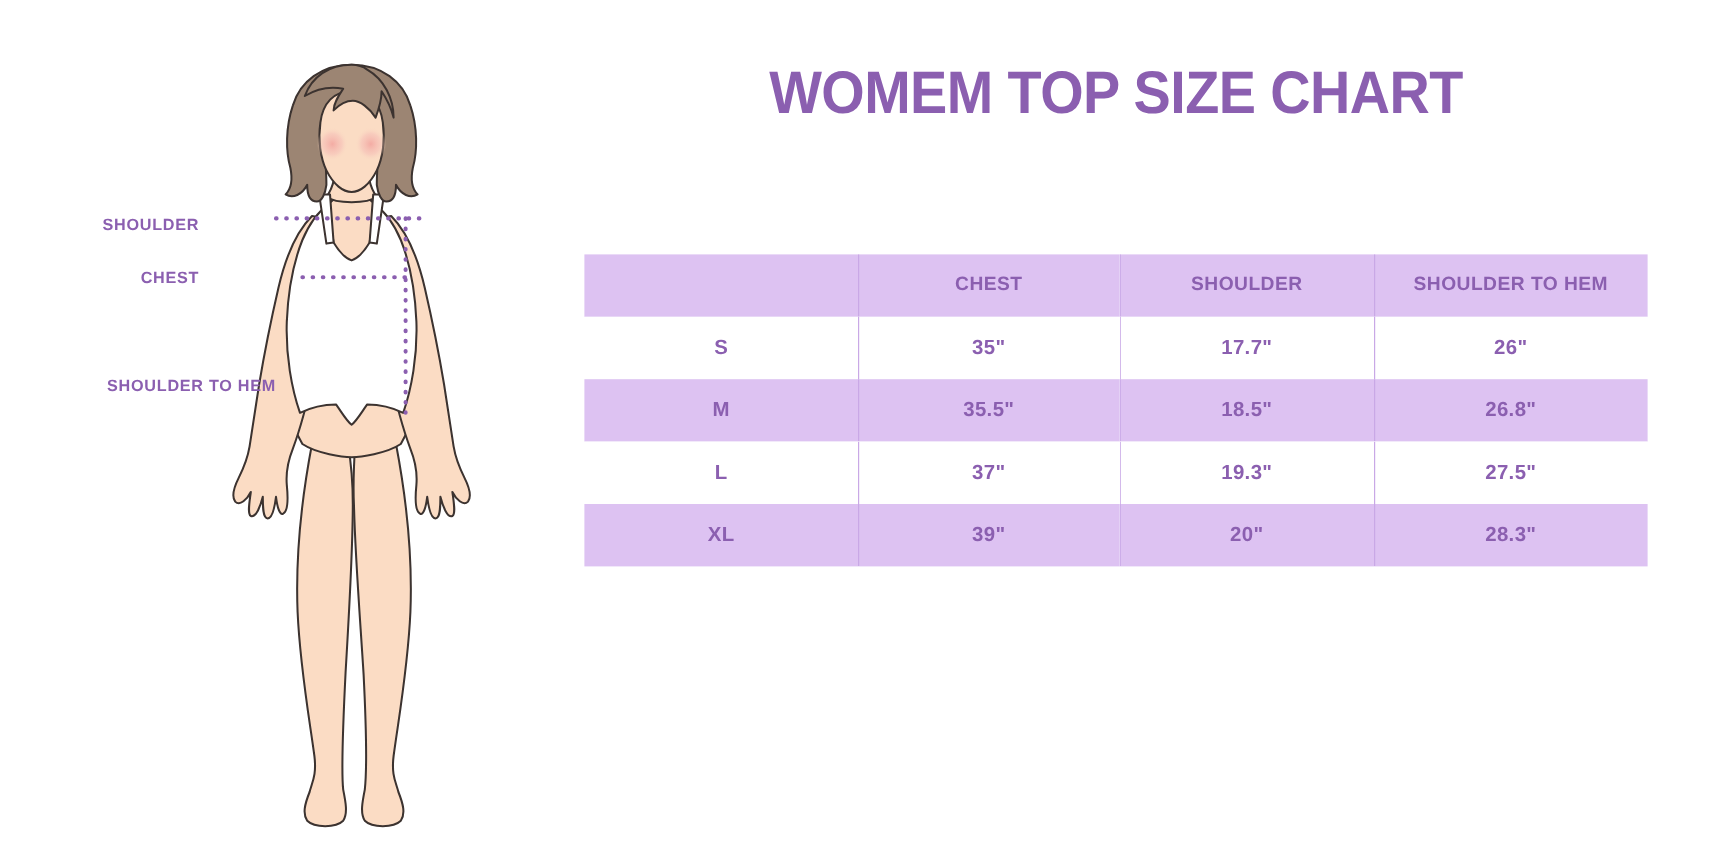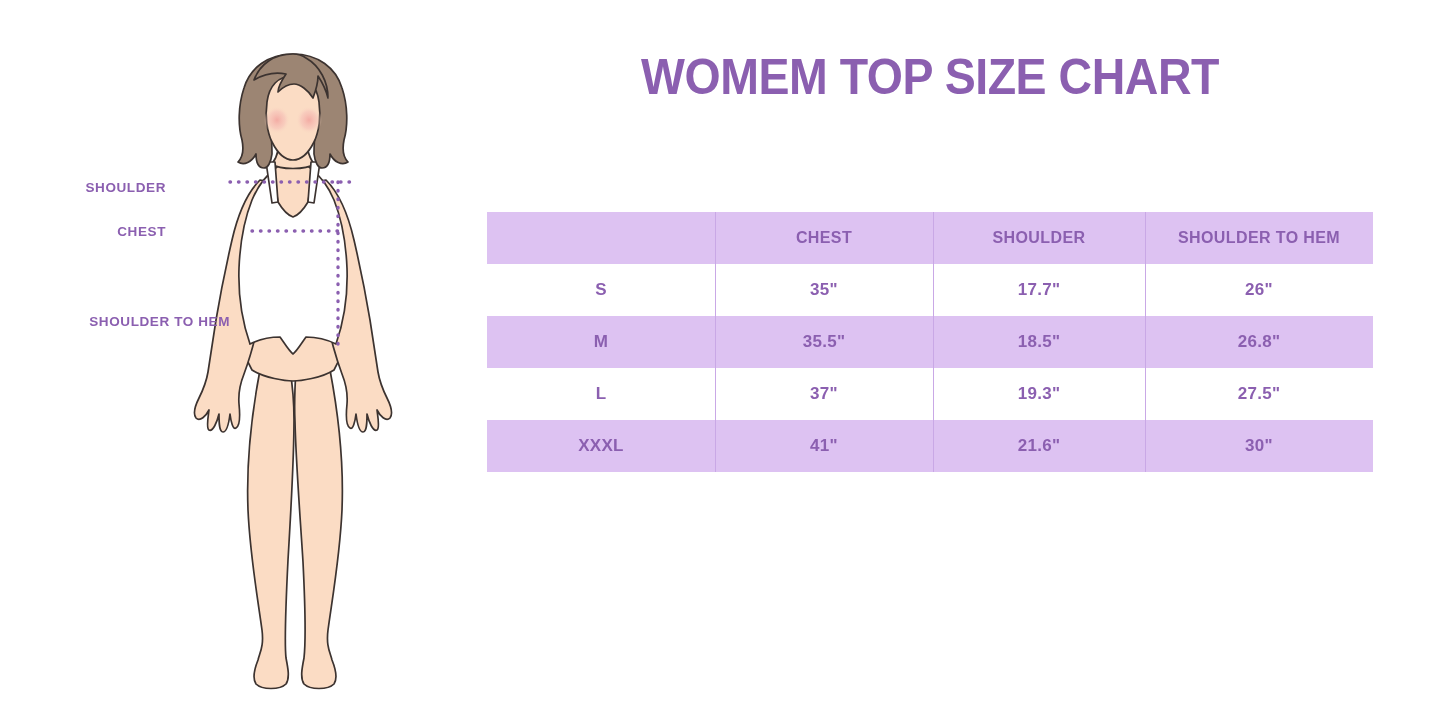--- a/index.html
+++ b/index.html
@@ -301,19 +301,19 @@
         <td>18.5"</td>
         <td>26.8"</td>
       </tr>
       <tr class="row-plain">
         <td>L</td>
         <td>37"</td>
         <td>19.3"</td>
         <td>27.5"</td>
       </tr>
       <tr class="row-shaded">
-        <td>XXXL</td>
-        <td>41"</td>
-        <td>21.6"</td>
-        <td>30"</td>
+        <td>XL</td>
+        <td>39"</td>
+        <td>20"</td>
+        <td>28.3"</td>
       </tr>
     </tbody>
 </table>
 
 </body></html>

